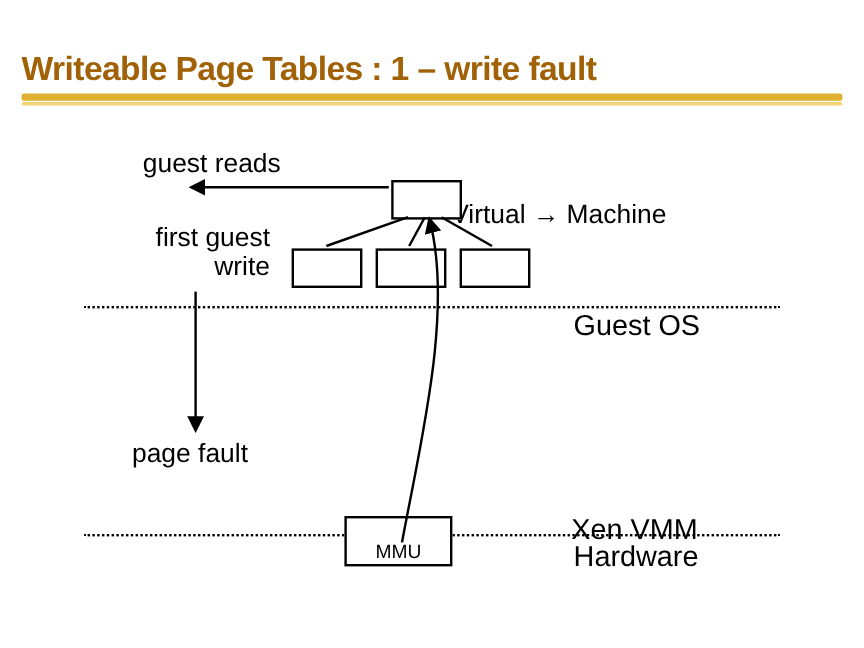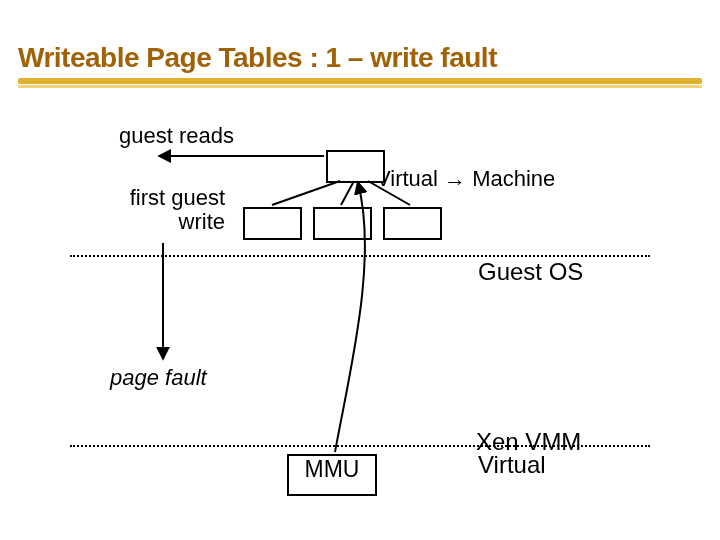--- a/index.html
+++ b/index.html
@@ -76,36 +76,36 @@
 
 <div class="label" style="top:124px;left:119px;">guest reads</div>
 
 <div class="label center" style="top:186px;left:105px;width:120px;">
   <div>first guest</div>
   <div>write</div>
 </div>
 
 <div class="label" style="top:167px;left:376px;">Virtual → Machine</div>
 
-<div class="label" style="top:366px;left:110px;font-style:italic;">page fault</div>
+<div class="label" style="top:366px;left:110px;">page fault</div>
 
 <div class="zone" style="top:222px;left:478px;margin-top:36px;">Guest OS</div>
 <div class="zone" style="top:428px;left:476px;">Xen VMM</div>
-<div class="zone" style="top:451px;left:478px;">Virtual</div>
+<div class="zone" style="top:451px;left:478px;">Hardware</div>
 
 <div class="dashed" style="top:255px;"></div>
 <div class="dashed" style="top:445px;"></div>
 
 <div class="box" style="top:150px;left:326px;width:55px;height:29px;"></div>
 
 <div class="box" style="top:207px;left:243px;width:55px;height:29px;"></div>
 <div class="box" style="top:207px;left:313px;width:55px;height:29px;"></div>
 <div class="box" style="top:207px;left:383px;width:55px;height:29px;"></div>
 
-<div class="box" style="top:454px;left:287px;width:86px;height:38px;display:flex;align-items:flex-start;justify-content:center;font-size:23px;">
+<div class="box" style="top:430px;left:287px;width:86px;height:38px;display:flex;align-items:flex-end;justify-content:center;font-size:16px;">
   <span>MMU</span>
 </div>
 
 <svg class="overlay">
   <defs>
     <marker id="arrow" viewBox="0 0 10 10" refX="8" refY="5" markerWidth="7" markerHeight="7" orient="auto-start-reverse">
       <path d="M 0 0 L 10 5 L 0 10 z" fill="#000"></path>
     </marker>
   </defs>
 

